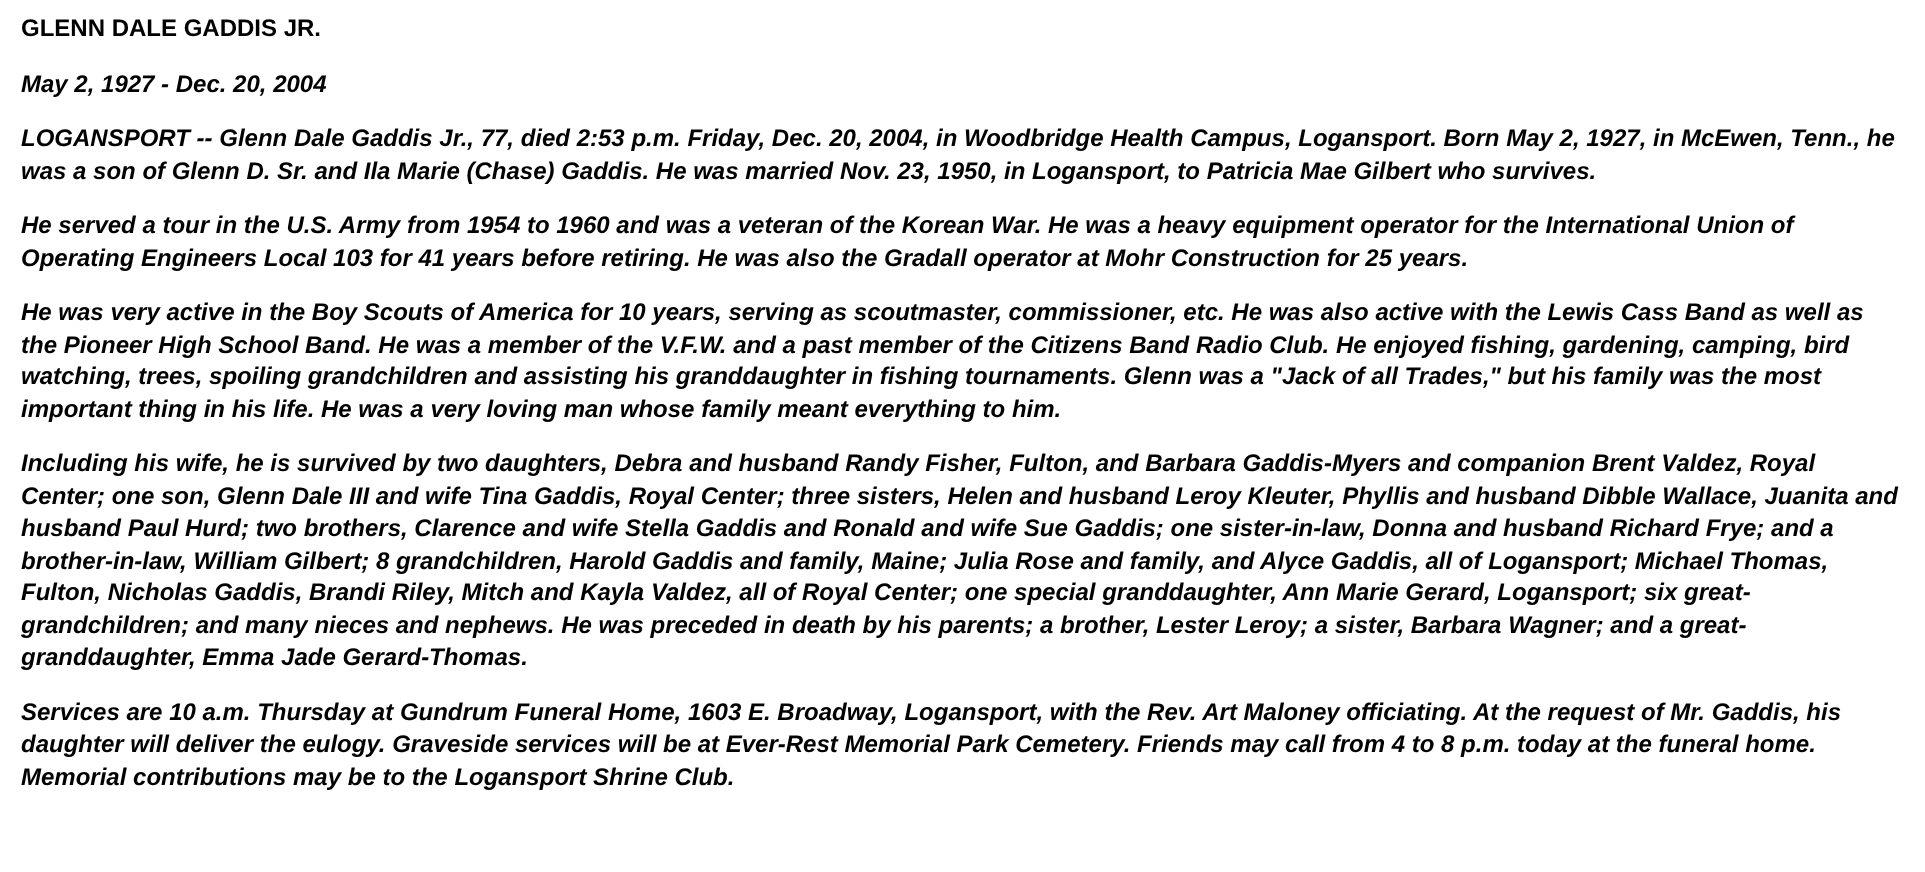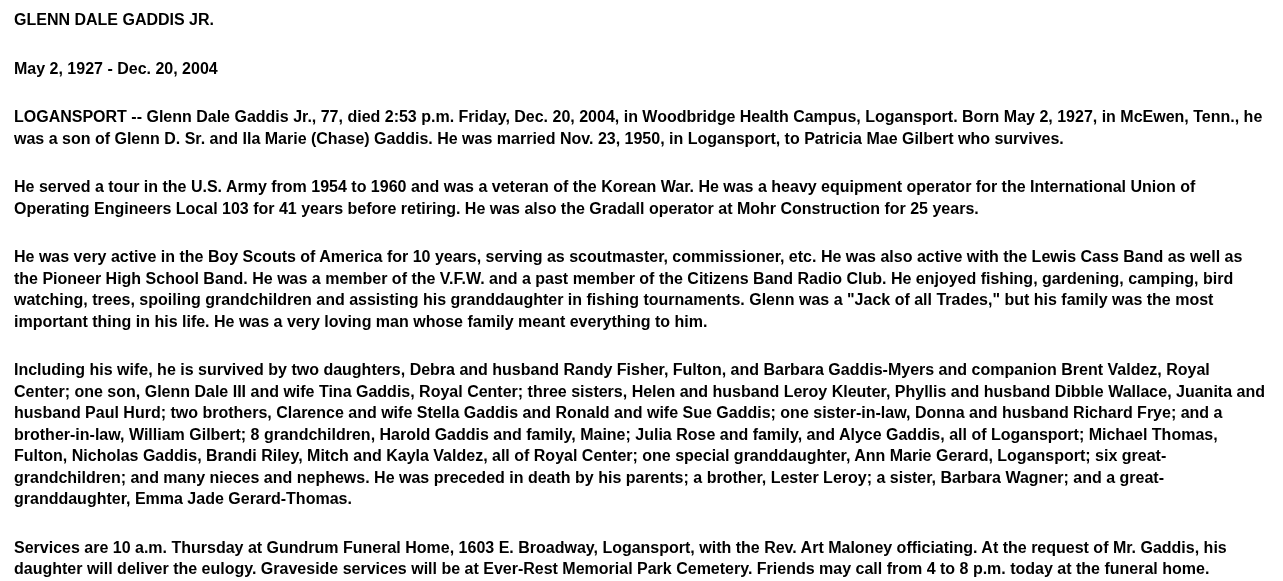--- a/index.html
+++ b/index.html
@@ -28,21 +28,22 @@
   .obit-dates,
   .obit-paragraph {
     margin: 0;
     padding: 0;
     font-size: 16px;
     font-weight: bold;
     line-height: 21.5px;
   }
   .obit-dates,
   .obit-paragraph {
-    margin-top: 27px; 
+    margin-top: 15px; 
+    font-style: italic;
   }
 </style>
 </head>
 <body>
 
 <div class="obituary-page">
   <div class="obit-title">GLENN DALE GADDIS JR.</div>
 
   <div class="obit-dates">May 2, 1927 - Dec. 20, 2004</div>
 

